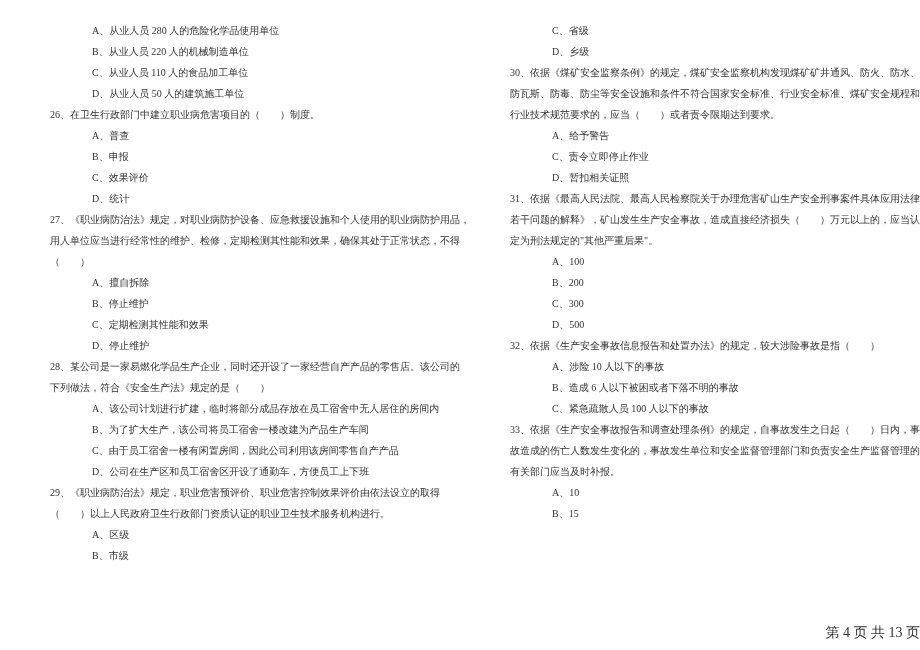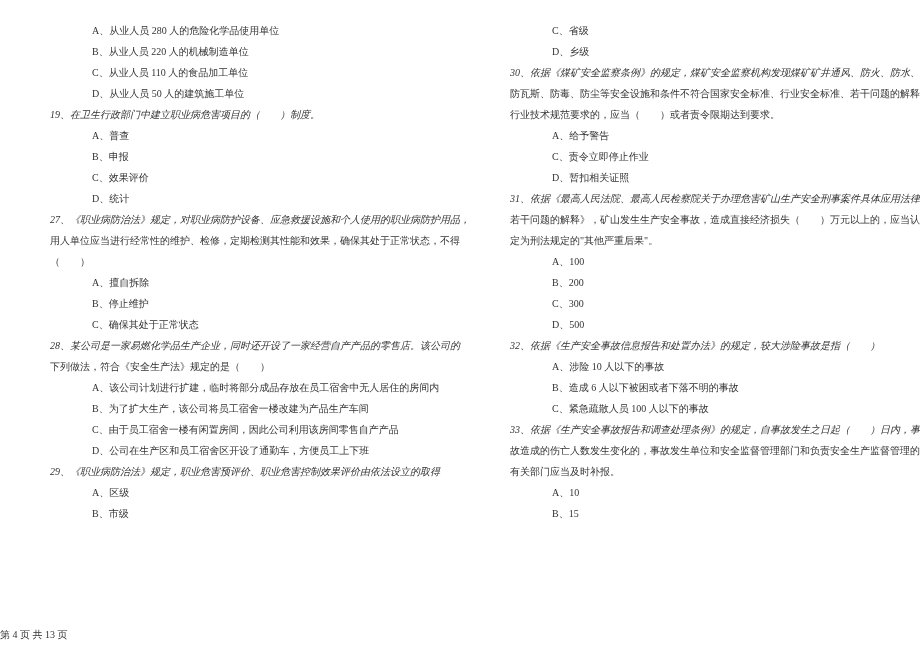--- a/index.html
+++ b/index.html
@@ -35,71 +35,72 @@
     .line {
       line-height: 2.1;
       white-space: nowrap;
     }
     .option {
       padding-left: 42px;
       font-family: Liberation Serif, serif;
     }
     .question {
       padding-left: 0;
-      font-style: italic;
     }
     .question-cont {
       padding-left: 0;
     }
     .footer {
       position: absolute;
       bottom: 8px;
       left: 0;
       right: 0;
-      text-align: left;
-      font-size: 10px;
+      text-align: right;
+      font-size: 14px;
       color: #333;
     }
   </style>
 </head>
 <body>
 
 <div class="page">
   <div class="column col-left">
     <div class="line option">A、从业人员 280 人的危险化学品使用单位</div>
     <div class="line option">B、从业人员 220 人的机械制造单位</div>
     <div class="line option">C、从业人员 110 人的食品加工单位</div>
     <div class="line option">D、从业人员 50 人的建筑施工单位</div>
-    <div class="line question">19、在卫生行政部门中建立职业病危害项目的（　　）制度。</div>
+    <div class="line question">26、在卫生行政部门中建立职业病危害项目的（　　）制度。</div>
     <div class="line option">A、普查</div>
     <div class="line option">B、申报</div>
     <div class="line option">C、效果评价</div>
     <div class="line option">D、统计</div>
     <div class="line question">27、《职业病防治法》规定，对职业病防护设备、应急救援设施和个人使用的职业病防护用品，</div>
     <div class="line question-cont">用人单位应当进行经常性的维护、检修，定期检测其性能和效果，确保其处于正常状态，不得</div>
     <div class="line question-cont">（　　）</div>
     <div class="line option">A、擅自拆除</div>
     <div class="line option">B、停止维护</div>
-    <div class="line option">C、确保其处于正常状态</div>
+    <div class="line option">C、定期检测其性能和效果</div>
+    <div class="line option">D、停止维护</div>
     <div class="line question">28、某公司是一家易燃化学品生产企业，同时还开设了一家经营自产产品的零售店。该公司的</div>
     <div class="line question-cont">下列做法，符合《安全生产法》规定的是（　　）</div>
     <div class="line option">A、该公司计划进行扩建，临时将部分成品存放在员工宿舍中无人居住的房间内</div>
     <div class="line option">B、为了扩大生产，该公司将员工宿舍一楼改建为产品生产车间</div>
     <div class="line option">C、由于员工宿舍一楼有闲置房间，因此公司利用该房间零售自产产品</div>
     <div class="line option">D、公司在生产区和员工宿舍区开设了通勤车，方便员工上下班</div>
     <div class="line question">29、《职业病防治法》规定，职业危害预评价、职业危害控制效果评价由依法设立的取得</div>
+    <div class="line question-cont">（　　）以上人民政府卫生行政部门资质认证的职业卫生技术服务机构进行。</div>
     <div class="line option">A、区级</div>
     <div class="line option">B、市级</div>
   </div>
 
   <div class="column col-right">
     <div class="line option">C、省级</div>
     <div class="line option">D、乡级</div>
     <div class="line question">30、依据《煤矿安全监察条例》的规定，煤矿安全监察机构发现煤矿矿井通风、防火、防水、</div>
-    <div class="line question-cont">防瓦斯、防毒、防尘等安全设施和条件不符合国家安全标准、行业安全标准、若干问题的解释</div>
+    <div class="line question-cont">防瓦斯、防毒、防尘等安全设施和条件不符合国家安全标准、行业安全标准、煤矿安全规程和</div>
     <div class="line question-cont">行业技术规范要求的，应当（　　）或者责令限期达到要求。</div>
     <div class="line option">A、给予警告</div>
     <div class="line option">C、责令立即停止作业</div>
     <div class="line option">D、暂扣相关证照</div>
     <div class="line question">31、依据《最高人民法院、最高人民检察院关于办理危害矿山生产安全刑事案件具体应用法律</div>
     <div class="line question-cont">若干问题的解释》，矿山发生生产安全事故，造成直接经济损失（　　）万元以上的，应当认</div>
     <div class="line question-cont">定为刑法规定的"其他严重后果"。</div>
     <div class="line option">A、100</div>
     <div class="line option">B、200</div>
     <div class="line option">C、300</div>

